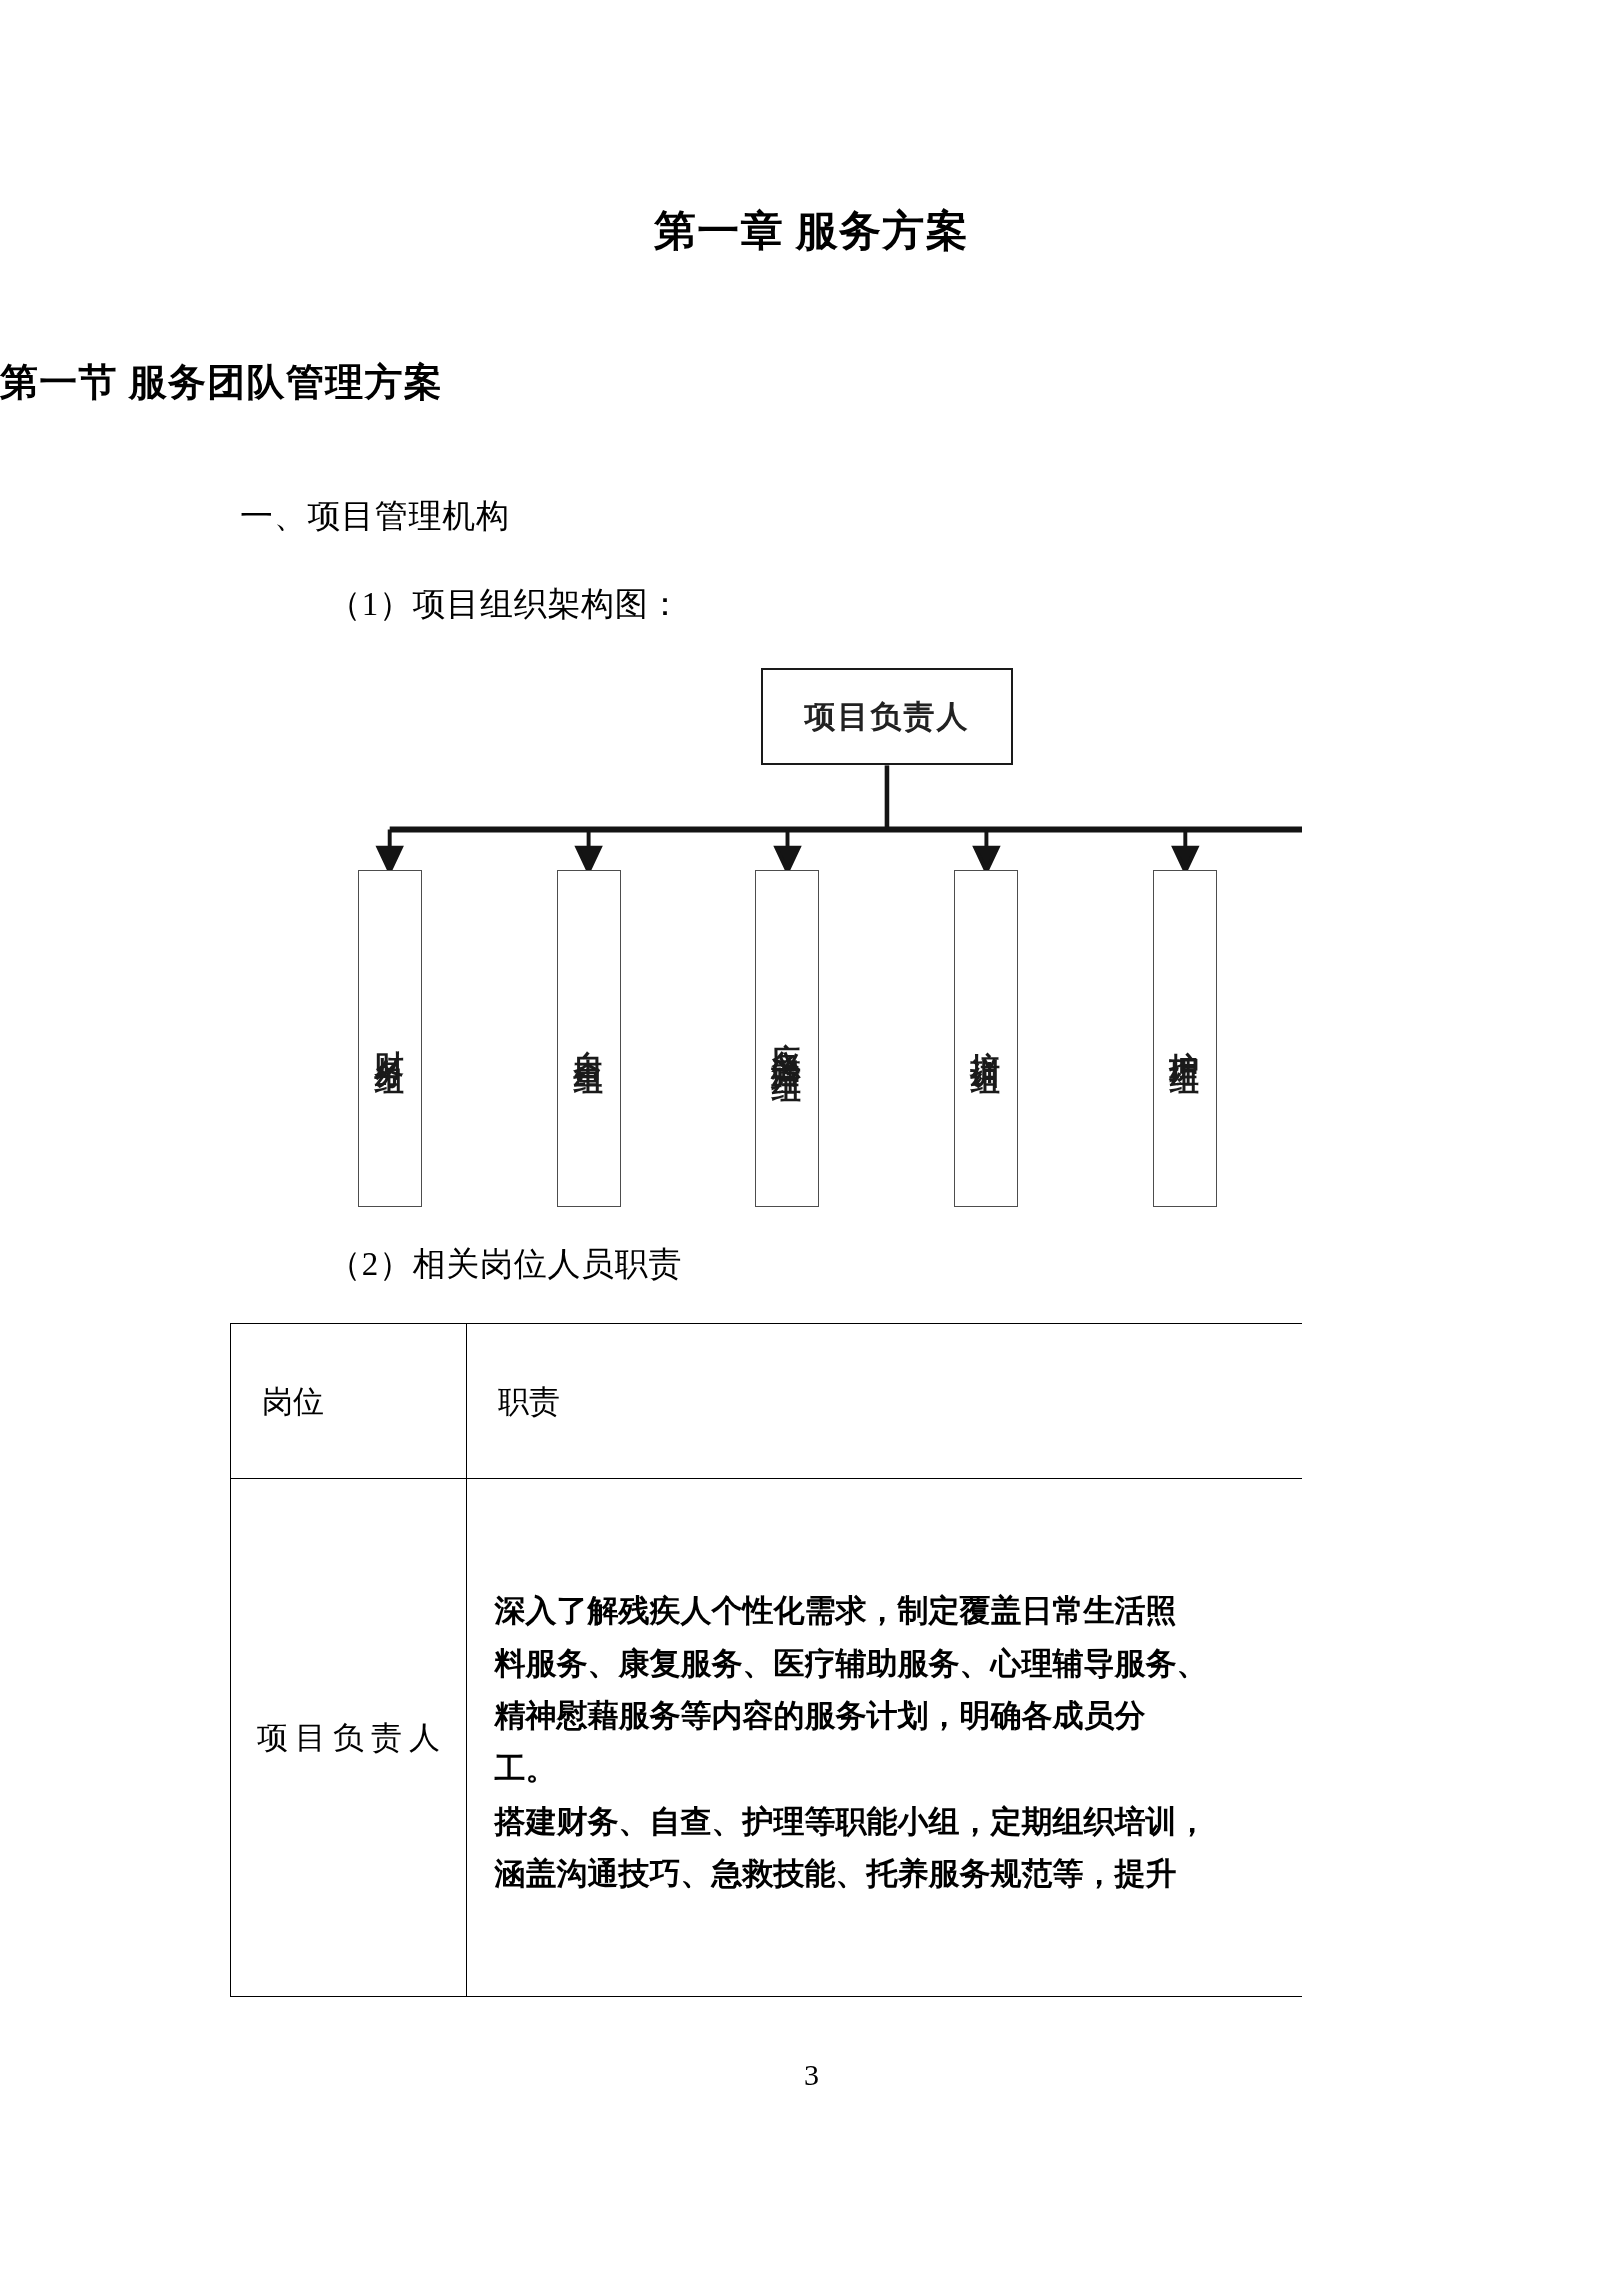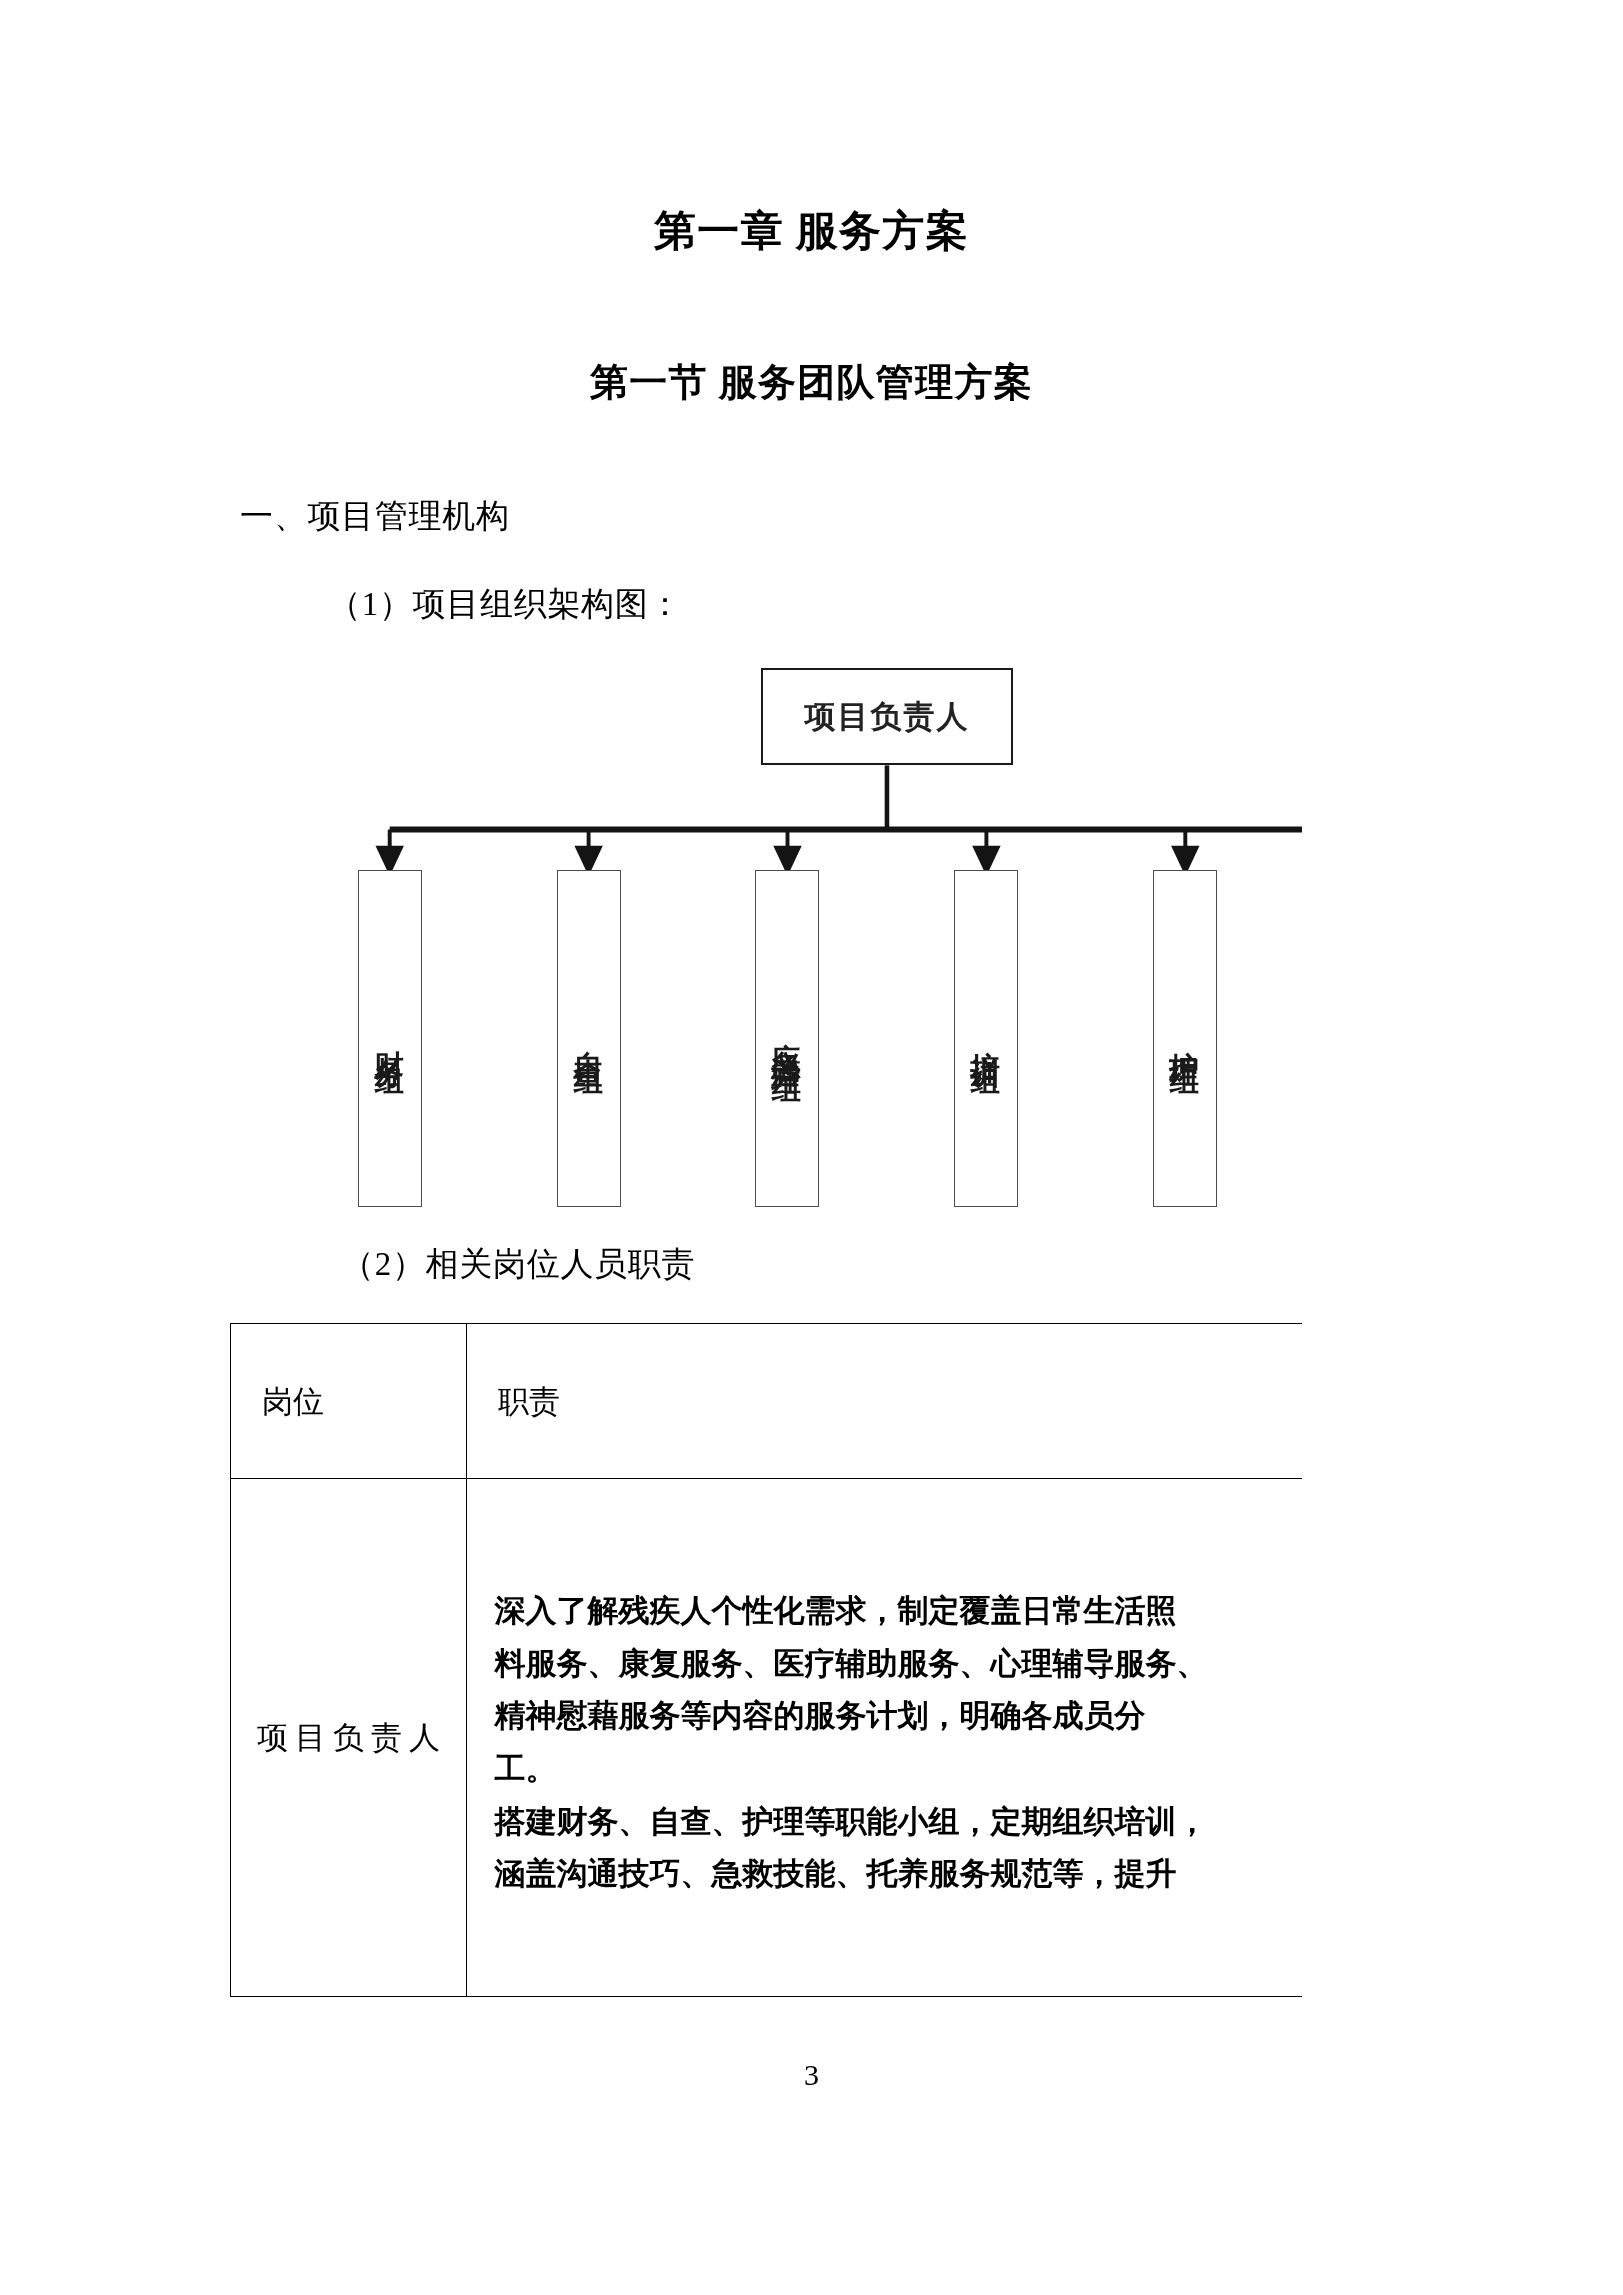--- a/index.html
+++ b/index.html
@@ -29,21 +29,20 @@
     text-align: center;
     font-size: 42px;
     font-weight: bold;
     letter-spacing: 1.3px;
   }
   .section-title {
     position: absolute;
     top: 357px;
     left: 0;
     width: 1623px;
-    text-align: center;
     font-size: 38px;
     font-weight: bold;
     letter-spacing: 1.3px;
   }
   .level1-heading {
     position: absolute;
     top: 494px;
     left: 240px;
     font-size: 33px;
     letter-spacing: 0.7px;
@@ -54,21 +53,20 @@
     left: 328px;
     font-size: 33px;
     letter-spacing: 0.7px;
   }
   .list-item-2 {
     position: absolute;
     top: 1242px;
     left: 328px;
     font-size: 33px;
     letter-spacing: 0.7px;
-    margin-left: 13px;
   }
 
   
   .orgchart {
     position: absolute;
     top: 654px;
     left: 321px;
     width: 1145px;
     height: 563px;
   }

